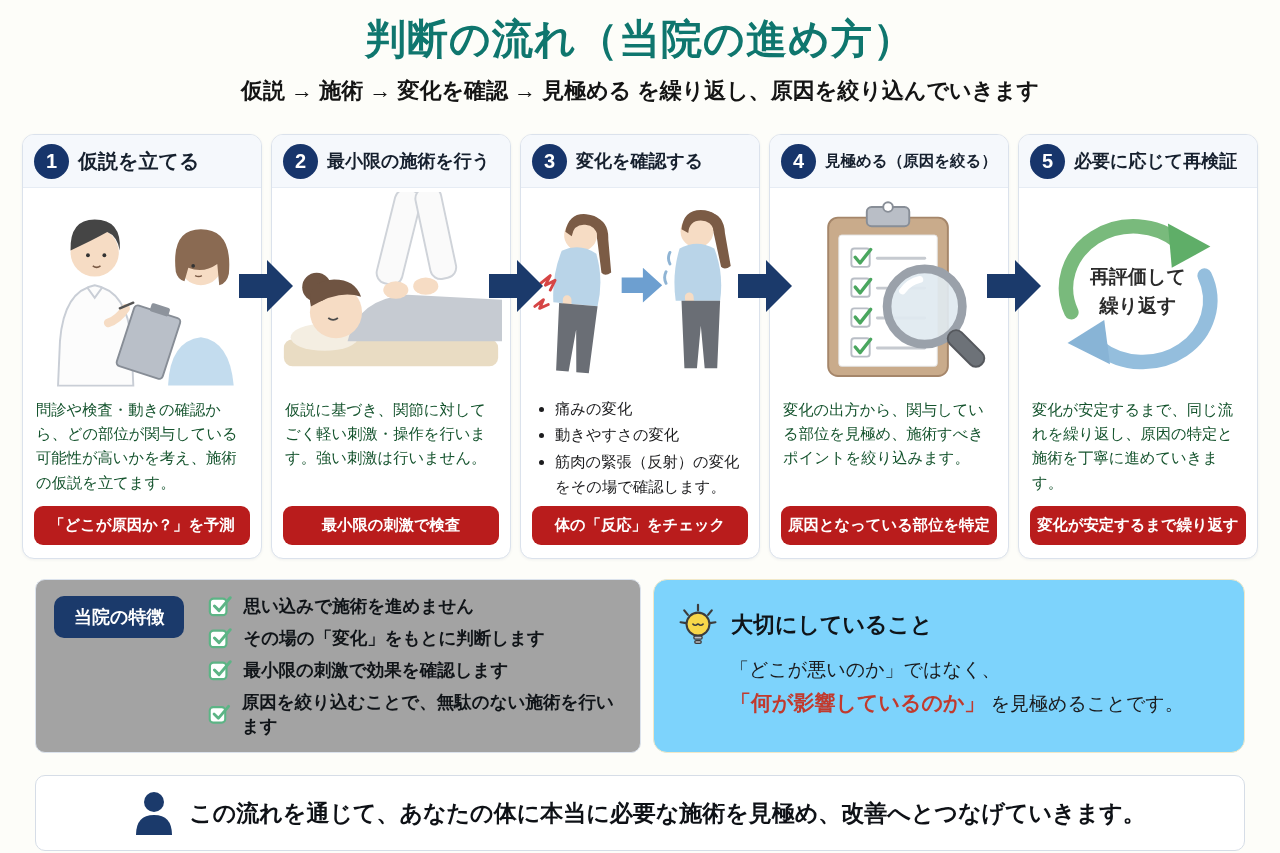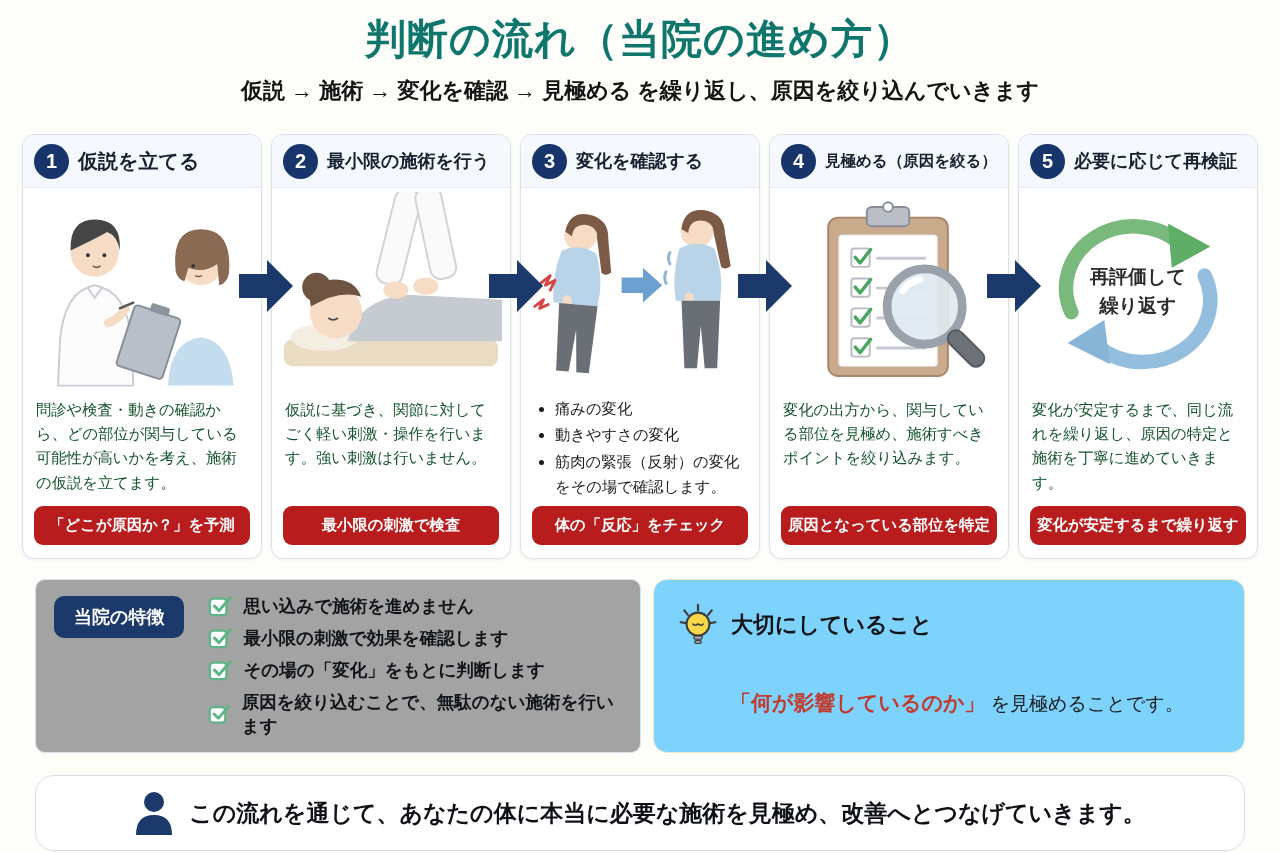--- a/index.html
+++ b/index.html
@@ -86,21 +86,21 @@
     flex:1; background:#7dd3fc; border:1px solid #f1e8c8; border-radius:14px;
     padding:22px 22px;
   }
   .important-head { display:flex; align-items:center; gap:11px; }
   .important-title { font-size:22px; font-weight:bold; color:#101418; }
   .important-body { margin:7px 0 0 54px; font-size:19px; color:#1b1b1d; line-height:1.62; font-weight:500; }
   .important-highlight { color:#c13a2e; font-weight:bold; font-size:21px; }
   
   .footer-banner {
     margin:22px 35px 0; background:#fff; border:1.5px solid #d6dde7;
-    border-radius:19px; height:76px;
+    border-radius:10px; height:76px;
     display:flex; align-items:center; justify-content:center; gap:15px;
   }
   .footer-text { font-size:23px; font-weight:bold; color:#0e1116; }
 </style>
 </head>
 <body>
 
 <div class="title">判断の流れ（当院の進め方）</div>
 <div class="subtitle">仮説 → 施術 → 変化を確認 → 見極める を繰り返し、原因を絞り込んでいきます</div>
 
@@ -288,28 +288,28 @@
             <rect x="2" y="5" width="18" height="18" rx="4" fill="#fff" stroke="#5cb485" stroke-width="2.4"></rect>
             <path d="M7 13 l5 5 L24 4" fill="none" stroke="#5cb485" stroke-width="3.2" stroke-linecap="round" stroke-linejoin="round"></path>
           </svg>
         <span>思い込みで施術を進めません</span>
       </div>
       <div class="feature-item">
         <svg width="24" height="24" viewBox="0 0 26 26">
             <rect x="2" y="5" width="18" height="18" rx="4" fill="#fff" stroke="#5cb485" stroke-width="2.4"></rect>
             <path d="M7 13 l5 5 L24 4" fill="none" stroke="#5cb485" stroke-width="3.2" stroke-linecap="round" stroke-linejoin="round"></path>
           </svg>
-        <span>最小限の刺激で効果を確認します</span>
+        <span>その場の「変化」をもとに判断します</span>
       </div>
       <div class="feature-item">
         <svg width="24" height="24" viewBox="0 0 26 26">
             <rect x="2" y="5" width="18" height="18" rx="4" fill="#fff" stroke="#5cb485" stroke-width="2.4"></rect>
             <path d="M7 13 l5 5 L24 4" fill="none" stroke="#5cb485" stroke-width="3.2" stroke-linecap="round" stroke-linejoin="round"></path>
           </svg>
-        <span>その場の「変化」をもとに判断します</span>
+        <span>最小限の刺激で効果を確認します</span>
       </div>
       <div class="feature-item">
         <svg width="24" height="24" viewBox="0 0 26 26">
             <rect x="2" y="5" width="18" height="18" rx="4" fill="#fff" stroke="#5cb485" stroke-width="2.4"></rect>
             <path d="M7 13 l5 5 L24 4" fill="none" stroke="#5cb485" stroke-width="3.2" stroke-linecap="round" stroke-linejoin="round"></path>
           </svg>
         <span>原因を絞り込むことで、無駄のない施術を行います</span>
       </div>
     </div>
   </div>
@@ -323,21 +323,21 @@
         <line x1="5" y1="21" x2="11" y2="22" stroke="#3c3c3c" stroke-width="2.4" stroke-linecap="round"></line>
         <line x1="43" y1="21" x2="37" y2="22" stroke="#3c3c3c" stroke-width="2.4" stroke-linecap="round"></line>
         <circle cx="24" cy="23" r="12.5" fill="#f8d74a" stroke="#3c3c3c" stroke-width="2.2"></circle>
         <path d="M18.5 23 q2.5,2.6 5,0 M24.5 23 q2.5,2.6 5,0" stroke="#3c3c3c" stroke-width="1.8" fill="none" stroke-linecap="round"></path>
         <rect x="19.5" y="36" width="9" height="3.4" rx="1.4" fill="#b9bec6" stroke="#3c3c3c" stroke-width="1.4"></rect>
         <rect x="20.5" y="41" width="7" height="3" rx="1.4" fill="#b9bec6" stroke="#3c3c3c" stroke-width="1.4"></rect>
       </svg>
       <span class="important-title">大切にしていること</span>
     </div>
     <div class="important-body">
-      <br>
+      <span>「どこが悪いのか」ではなく、</span><br>
       <span class="important-highlight">「何が影響しているのか」</span>
       <span>を見極めることです。</span>
     </div>
   </div>
 </div>
 
 <div class="footer-banner">
   <svg width="40" height="44" viewBox="0 0 40 44">
     <circle cx="20" cy="11" r="10" fill="#1b3a6b"></circle>
     <path d="M2 44 q0,-20 18,-20 q18,0 18,20 z" fill="#1b3a6b"></path>

